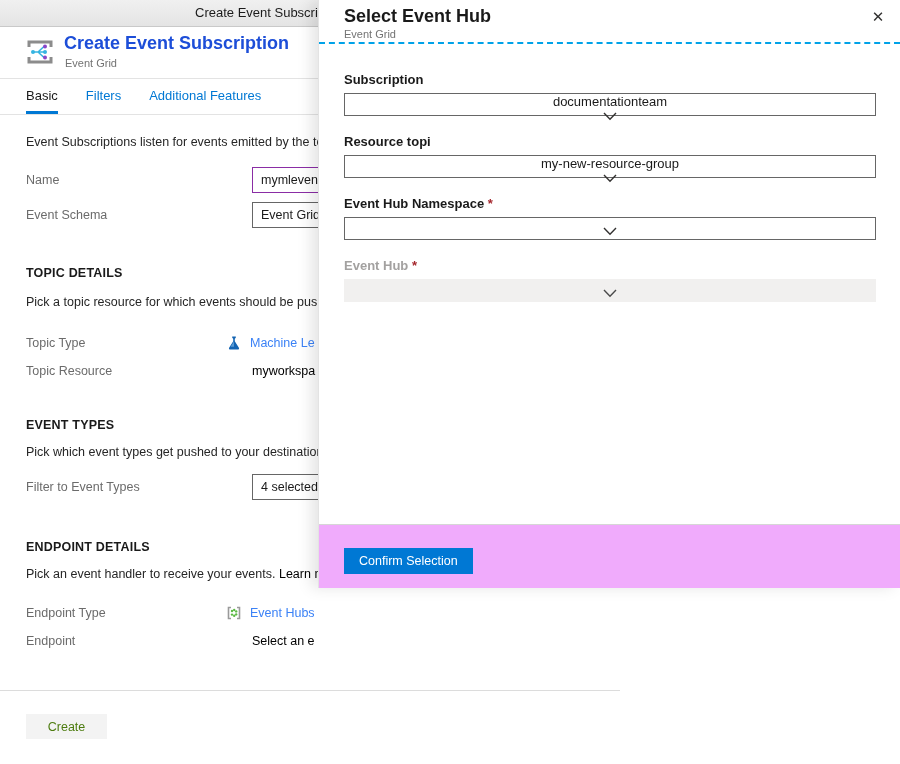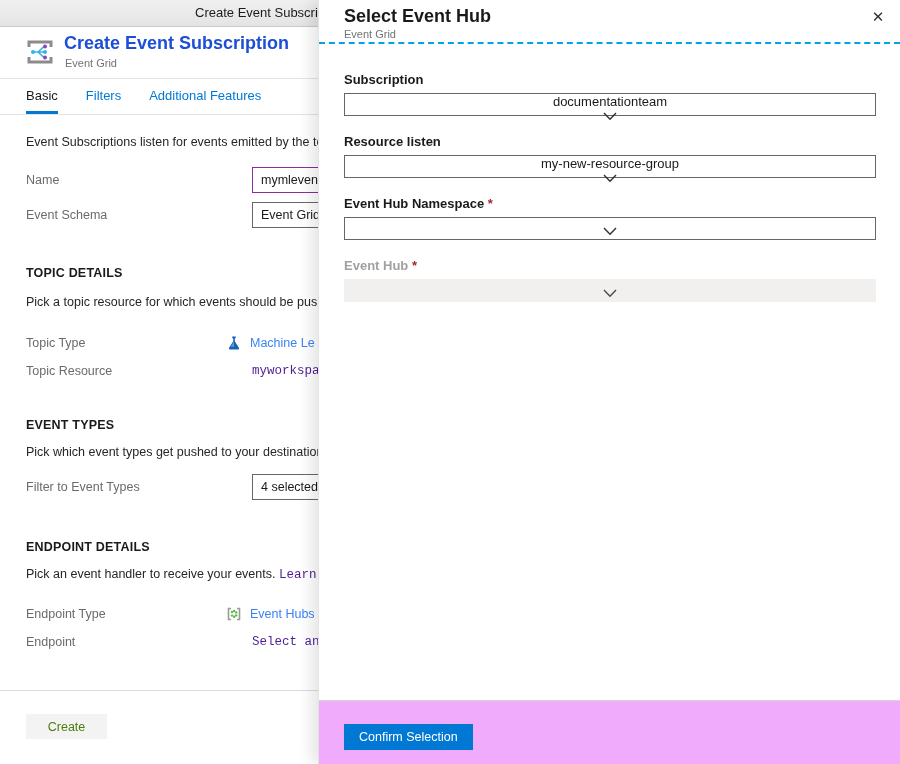--- a/index.html
+++ b/index.html
@@ -27,31 +27,31 @@
 
   .lp-body { padding:0 0 0 26px; width:594px; }
   .intro { margin-top:20px; font-size:12.5px; color:#262626; white-space:nowrap; }
   .section-heading { font-size:12.5px; font-weight:700; color:#1a1a1a; letter-spacing:.2px; white-space:nowrap; }
   .desc { font-size:12.5px; color:#262626; white-space:nowrap; }
   .row { display:flex; align-items:center; }
   .row .lbl { width:226px; flex:none; font-size:12.5px; color:#6b6b6b; white-space:nowrap; }
   .row.icon-row .lbl { width:200px; }
   .row .ricon { flex:none; margin-right:8px; display:flex; }
   .val { font-size:12.5px; color:#3b82f6; white-space:nowrap; }
-  .link { font-size:12.5px; color:#4c1d95; white-space:nowrap; cursor:pointer;font-family:Liberation Mono, monospace; }
+  .link { font-size:12.5px; color:#000000; white-space:nowrap; cursor:pointer; }
   .box { height:26px; border:1px solid #666; background:#fff; display:flex; align-items:center;
          padding:0 8px; font-size:12.5px; color:#1a1a1a; width:122px; white-space:nowrap; }
   .box.purple { border-color:#8a2da5; }
 
   .lp-footer { position:absolute; left:0; bottom:0; width:620px; height:74px; border-top:1px solid #dcdcdc; background:#fff; }
   .create-btn { position:absolute; left:26px; top:23px; width:81px; height:25px; background:#f3f3f3;
     color:#4d7c0f; font-size:12.5px; border:none; font-family:inherit; }
 
   
-  .right-panel { position:absolute; left:318px; top:0; width:582px; height:764px; background:#fff; z-index:5;
+  .right-panel { position:absolute; left:318px; top:0; width:582px; height:588px; background:#fff; z-index:5;
     border-left:1px solid #e3e3e3; box-shadow:-7px 0 14px rgba(0,0,0,.10); }
   .rp-header { height:44px; position:relative; border-bottom:2px dashed #00a2e8; }
   .rp-title { position:absolute; left:25px; top:6px; font-size:18px; font-weight:700; color:#1a1a1a; }
   .rp-subtitle { position:absolute; left:25px; top:28px; font-size:11px; color:#737373; }
   .close-btn { position:absolute; right:11px; top:6px; width:22px; height:22px; background:none; border:none;
     font-size:15px; color:#323130; cursor:pointer; font-family:inherit; line-height:22px; }
 
   .rp-fields { padding:28px 24px 0 25px; }
   .f-label { font-size:13px; font-weight:700; color:#1a1a1a; margin-bottom:6px; }
   .f-label.disabled { color:#a3a1a0; }
@@ -176,21 +176,21 @@
         <span>documentationteam</span>
         <span>
           <svg width="14" height="9" viewBox="0 0 14 9">
               <path d="M1 1 L7 7.2 L13 1" fill="none" stroke="#323130" stroke-width="1.4"></path>
             </svg>
         </span>
       </div>
     </div>
 
     <div class="fgroup">
-      <div class="f-label">Resource listen</div>
+      <div class="f-label">Resource topi</div>
       <div class="sel">
         <span>my-new-resource-group</span>
         <span>
           <svg width="14" height="9" viewBox="0 0 14 9">
               <path d="M1 1 L7 7.2 L13 1" fill="none" stroke="#323130" stroke-width="1.4"></path>
             </svg>
         </span>
       </div>
     </div>
 

